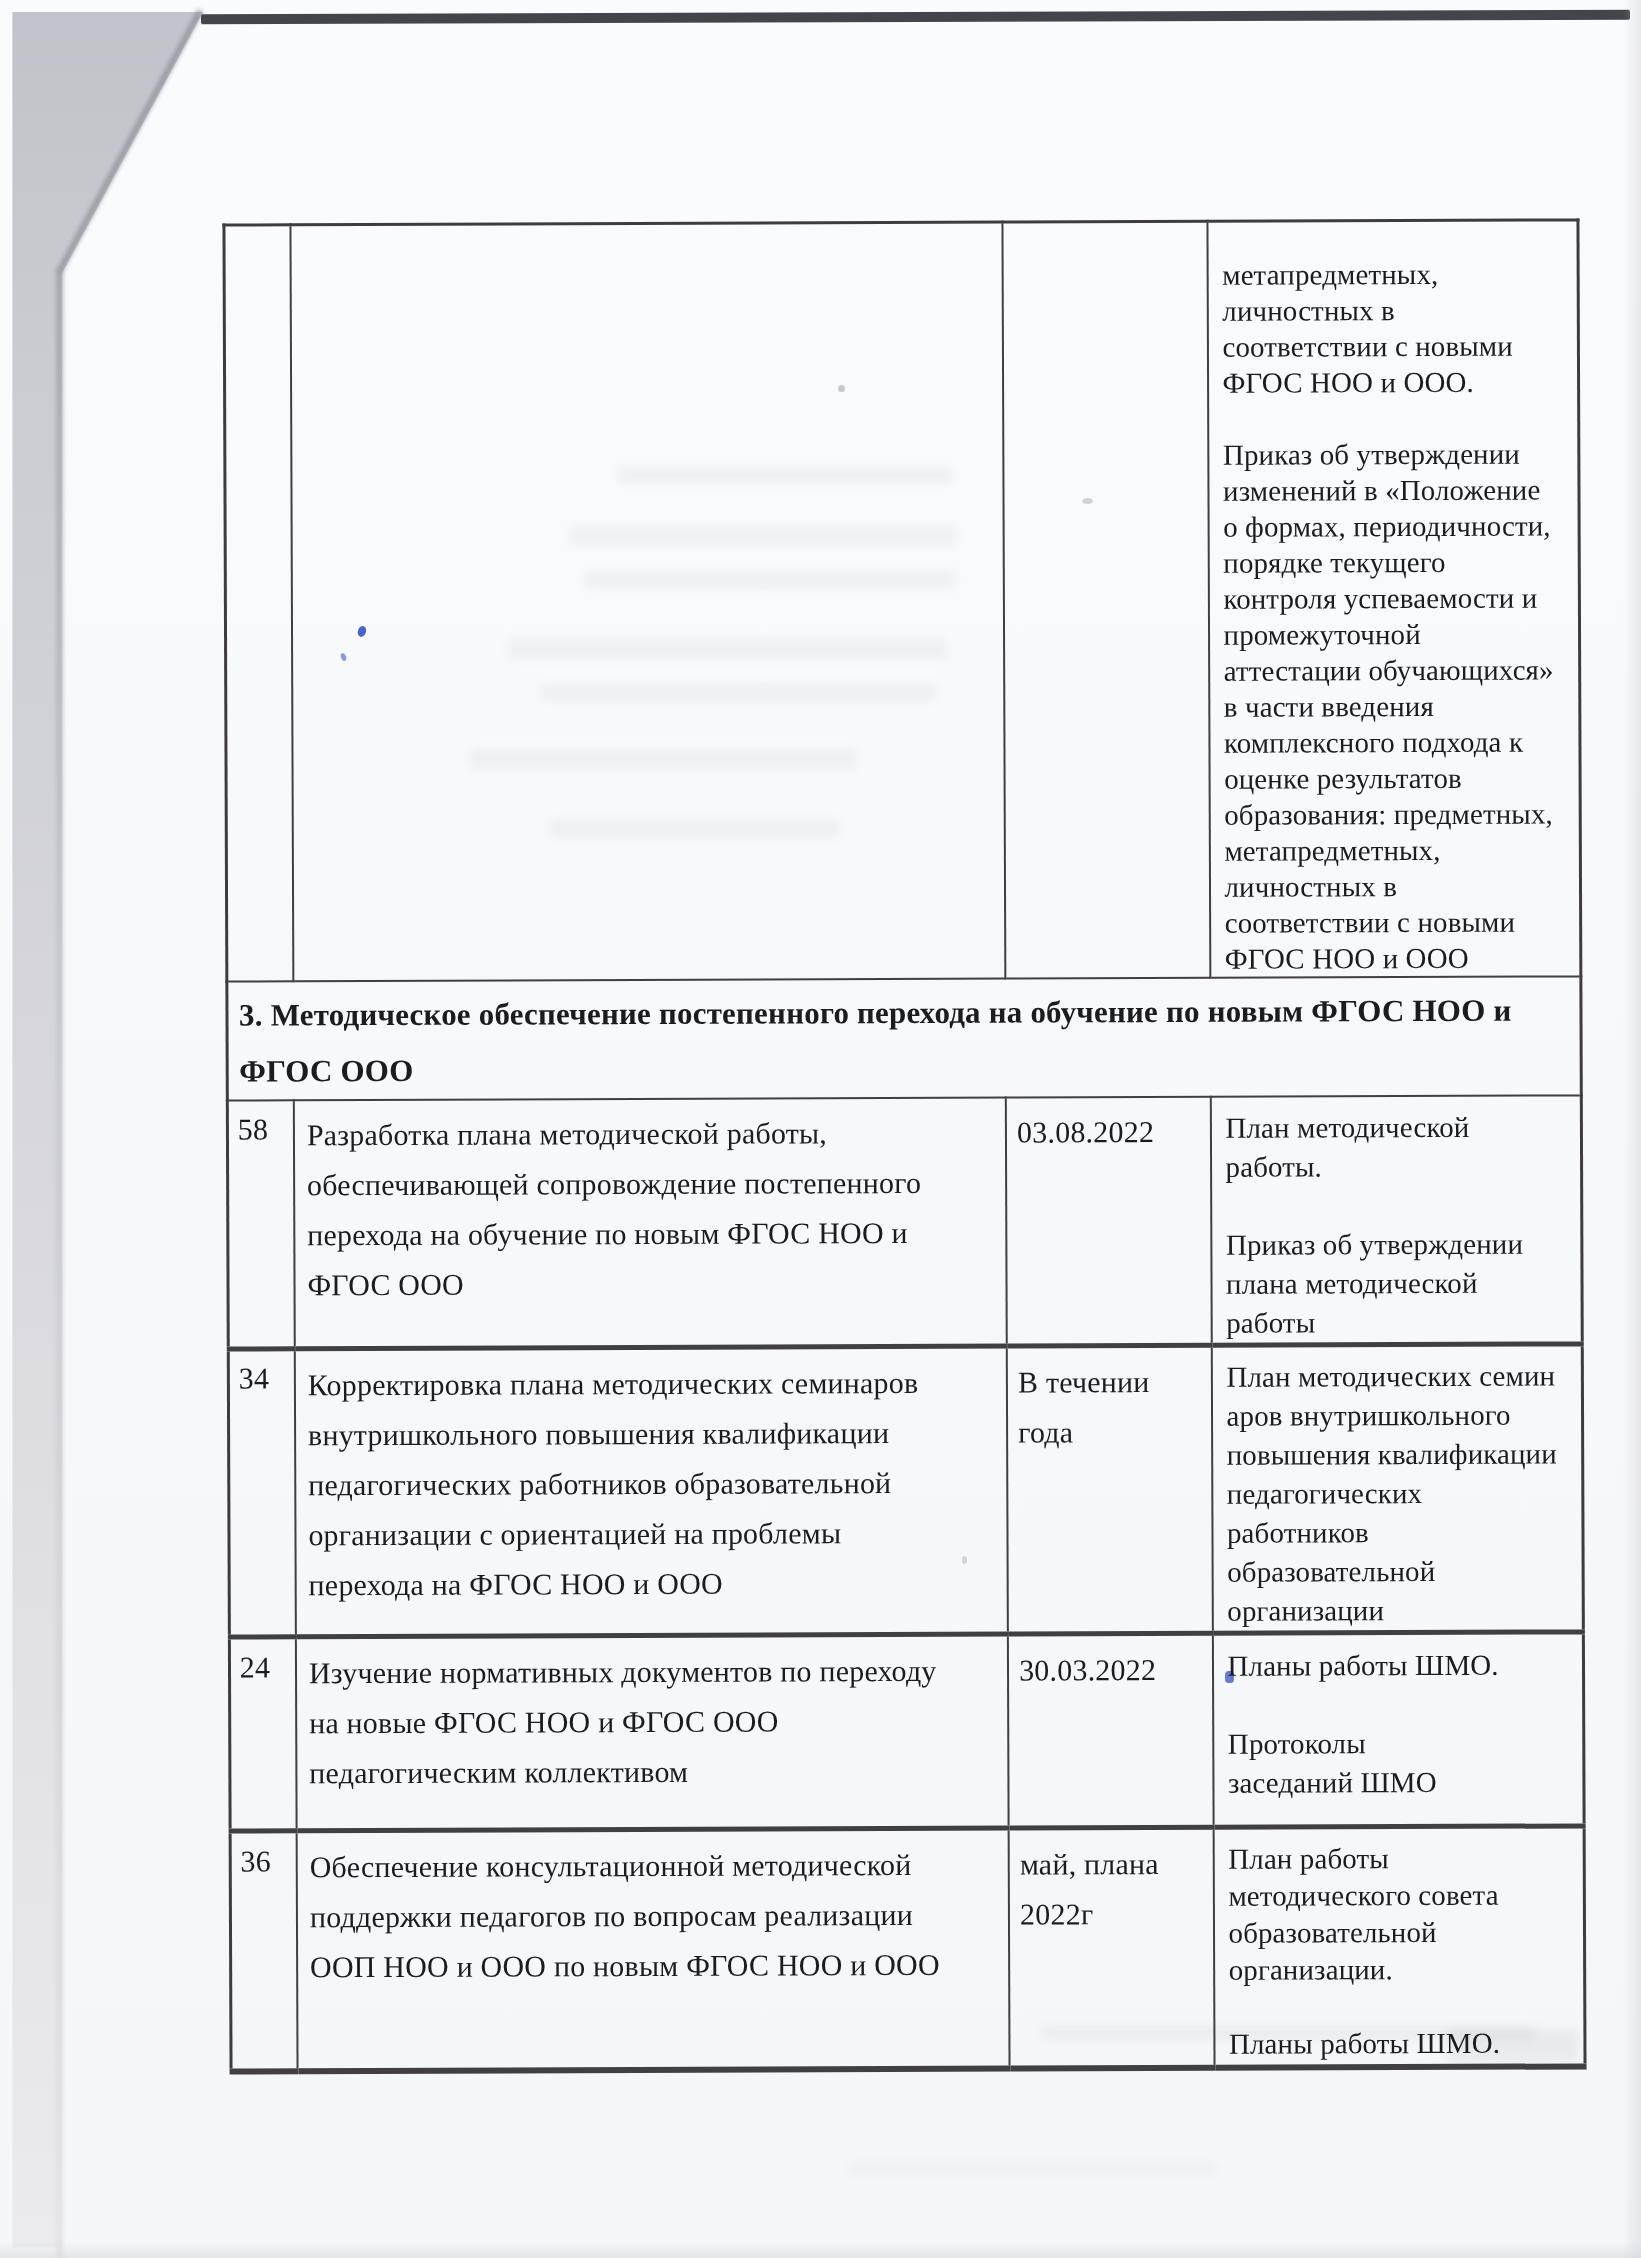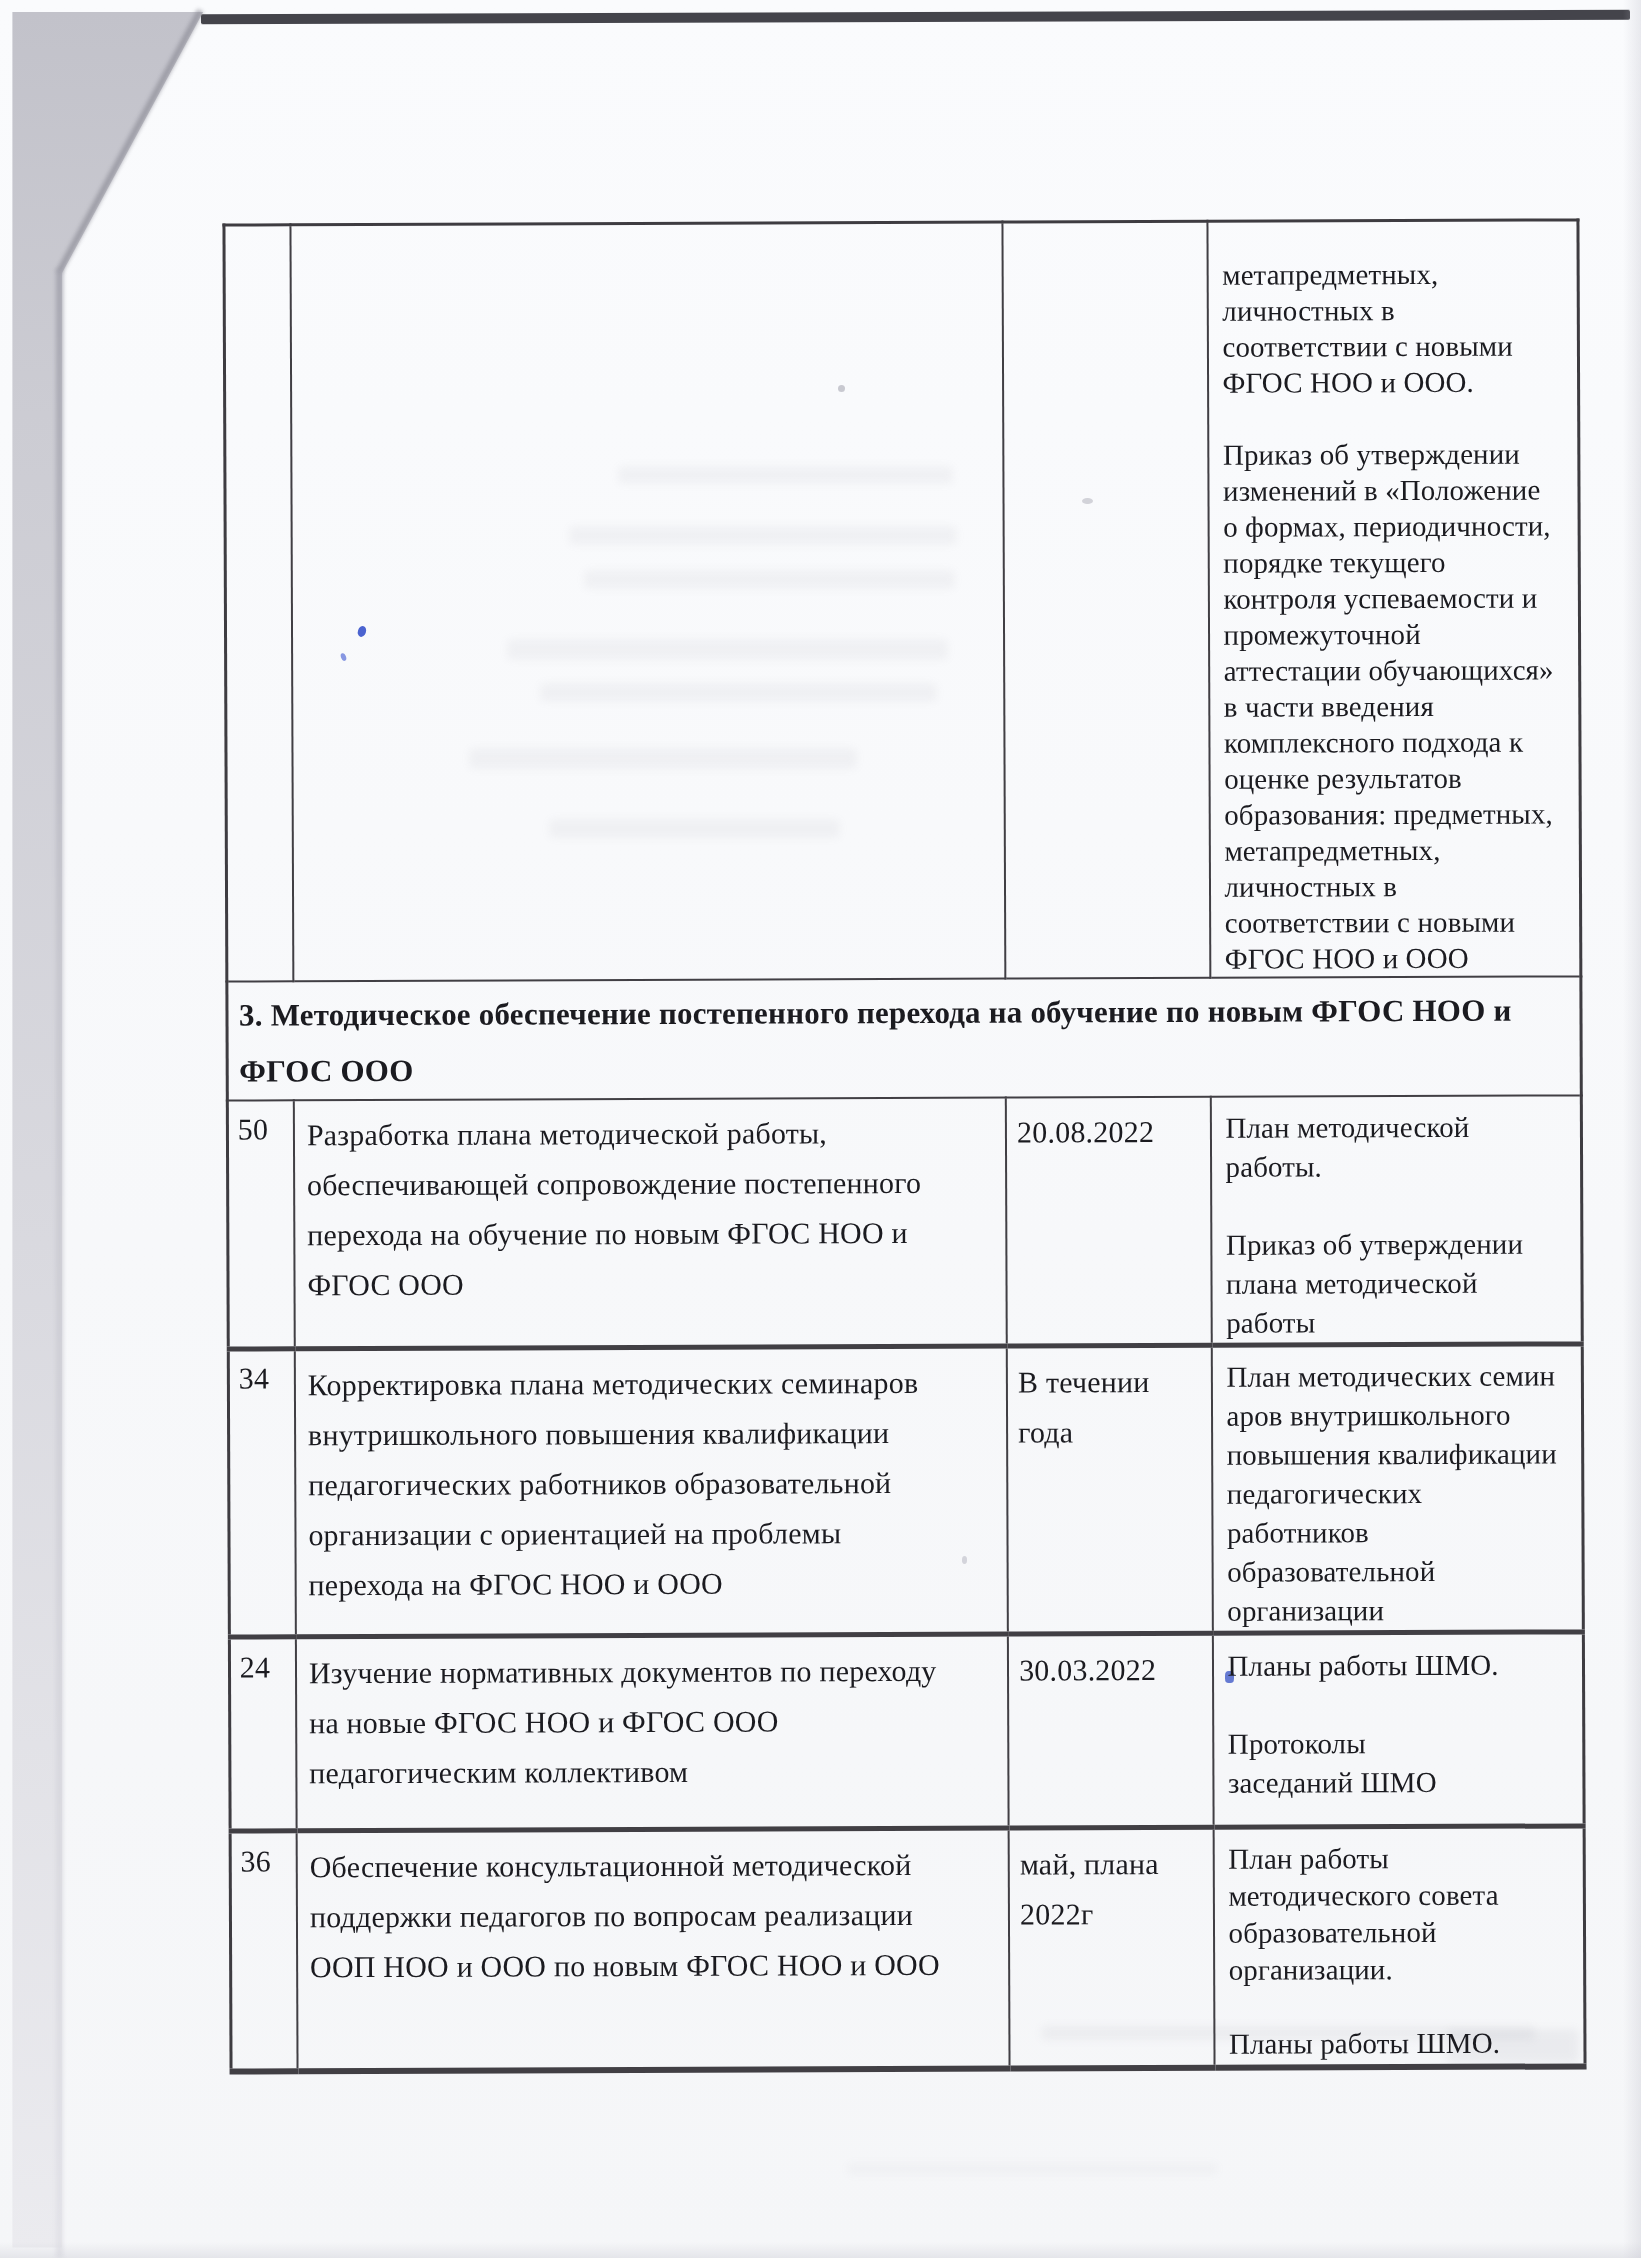--- a/index.html
+++ b/index.html
@@ -216,26 +216,26 @@
 метапредметных,
 личностных в
 соответствии с новыми
 ФГОС НОО и ООО</td>
       </tr>
       <tr class="r-section">
         <td class="cell-section" colspan="4">3. Методическое обеспечение постепенного перехода на обучение по новым ФГОС НОО и
 ФГОС ООО</td>
       </tr>
       <tr class="r-a thick">
-        <td class="cell-num">50</td>
+        <td class="cell-num">58</td>
         <td class="cell-activity">Разработка плана методической работы,
 обеспечивающей сопровождение постепенного
 перехода на обучение по новым ФГОС НОО и
 ФГОС ООО</td>
-        <td class="cell-date">20.08.2022</td>
+        <td class="cell-date">03.08.2022</td>
         <td class="cell-result">План методической
 работы.
 
 Приказ об утверждении
 плана методической
 работы</td>
       </tr>
       <tr class="r-b thick">
         <td class="cell-num">34</td>
         <td class="cell-activity">Корректировка плана методических семинаров

